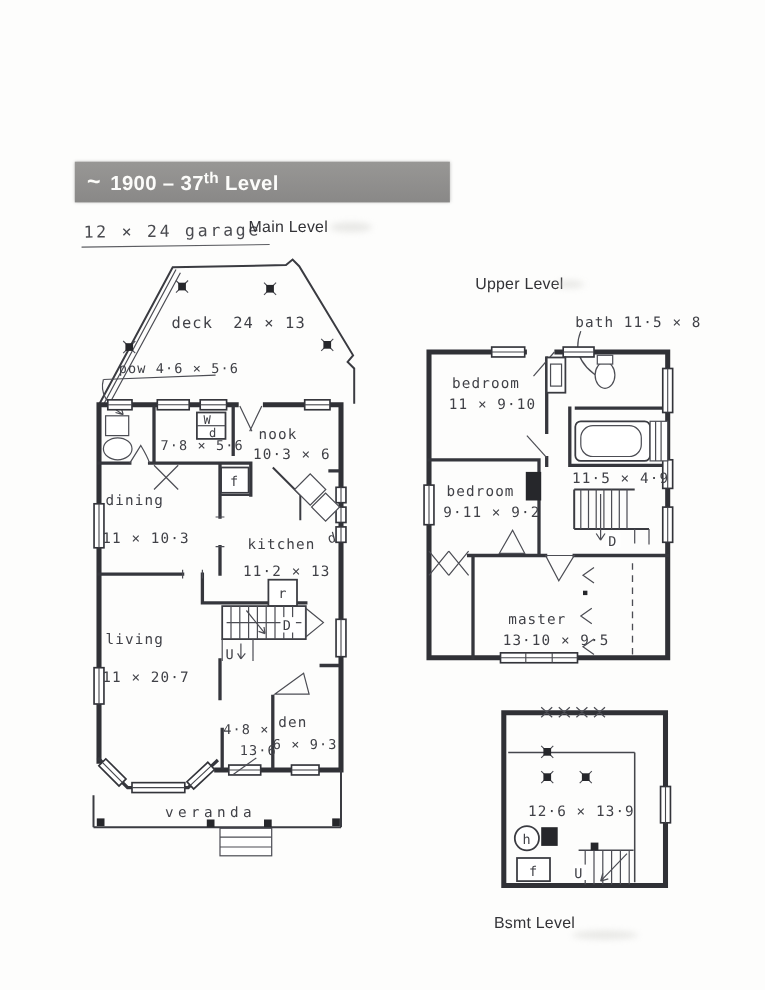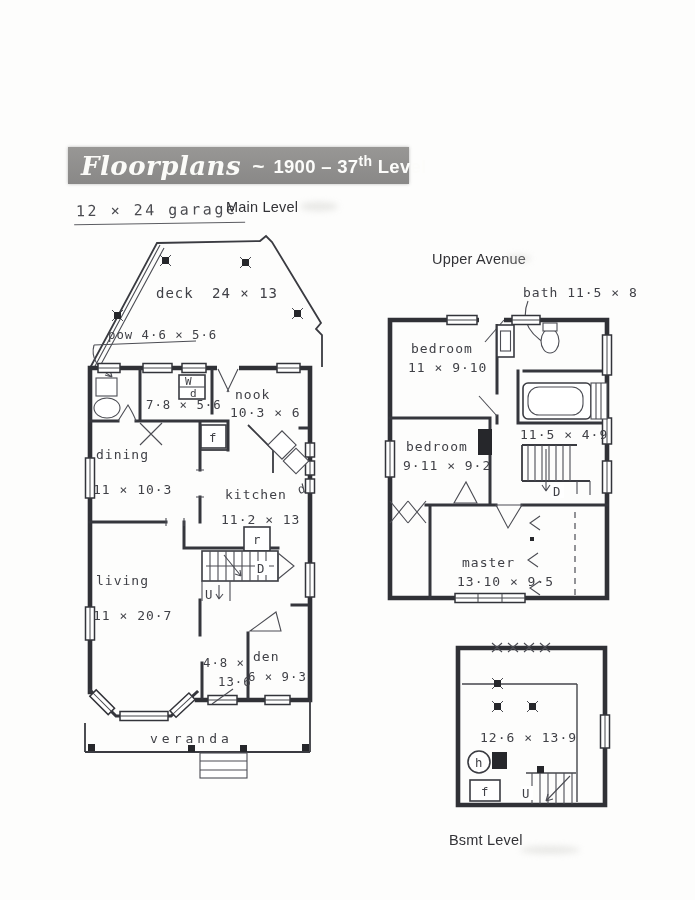--- a/index.html
+++ b/index.html
@@ -42,28 +42,27 @@
   text.h{font-family:"DejaVu Sans Mono",monospace;fill:#404147;letter-spacing:1px}
   .s14{font-size:14px}.s13{font-size:13px}.s12{font-size:12.3px}.s11{font-size:11px}
   .halo{fill:#ffffff}
 </style>
 </head>
 <body>
 
 <div class="page">
 
   <div class="titlebar">
-    <span class="script">Floorplans</span>
     <span class="tilde">~</span>
     <span class="addr"><span>1900 – 37</span><sup>th</sup>&nbsp;<span>Level</span></span>
   </div>
 
   <div class="hand garage">12 × 24 garage</div>
   <div class="lvl main-lvl">Main Level</div>
-  <div class="lvl upper-lvl">Upper Avenue</div>
+  <div class="lvl upper-lvl">Upper Level</div>
   <div class="lvl bsmt-lvl">Bsmt Level</div>
   <div class="smudge" style="left:300px;top:202px;width:38px;height:9px"></div>
   <div class="smudge" style="left:505px;top:255px;width:26px;height:7px"></div>
   <div class="smudge" style="left:520px;top:846px;width:60px;height:8px"></div>
 
   <svg class="plan" style="left:78px;top:235px" width="262" height="565" viewBox="0 0 262 565">
 
     <path class="w2" d="M12,133 L79,8 L182,6 L188,1 L194,7 L243,88 L238,94 L244,100 L244,132"></path>
     <path class="w1" d="M16,133 L82,10 M21,133 L86,13"></path>
     <g class="post" transform="translate(84,22)">

